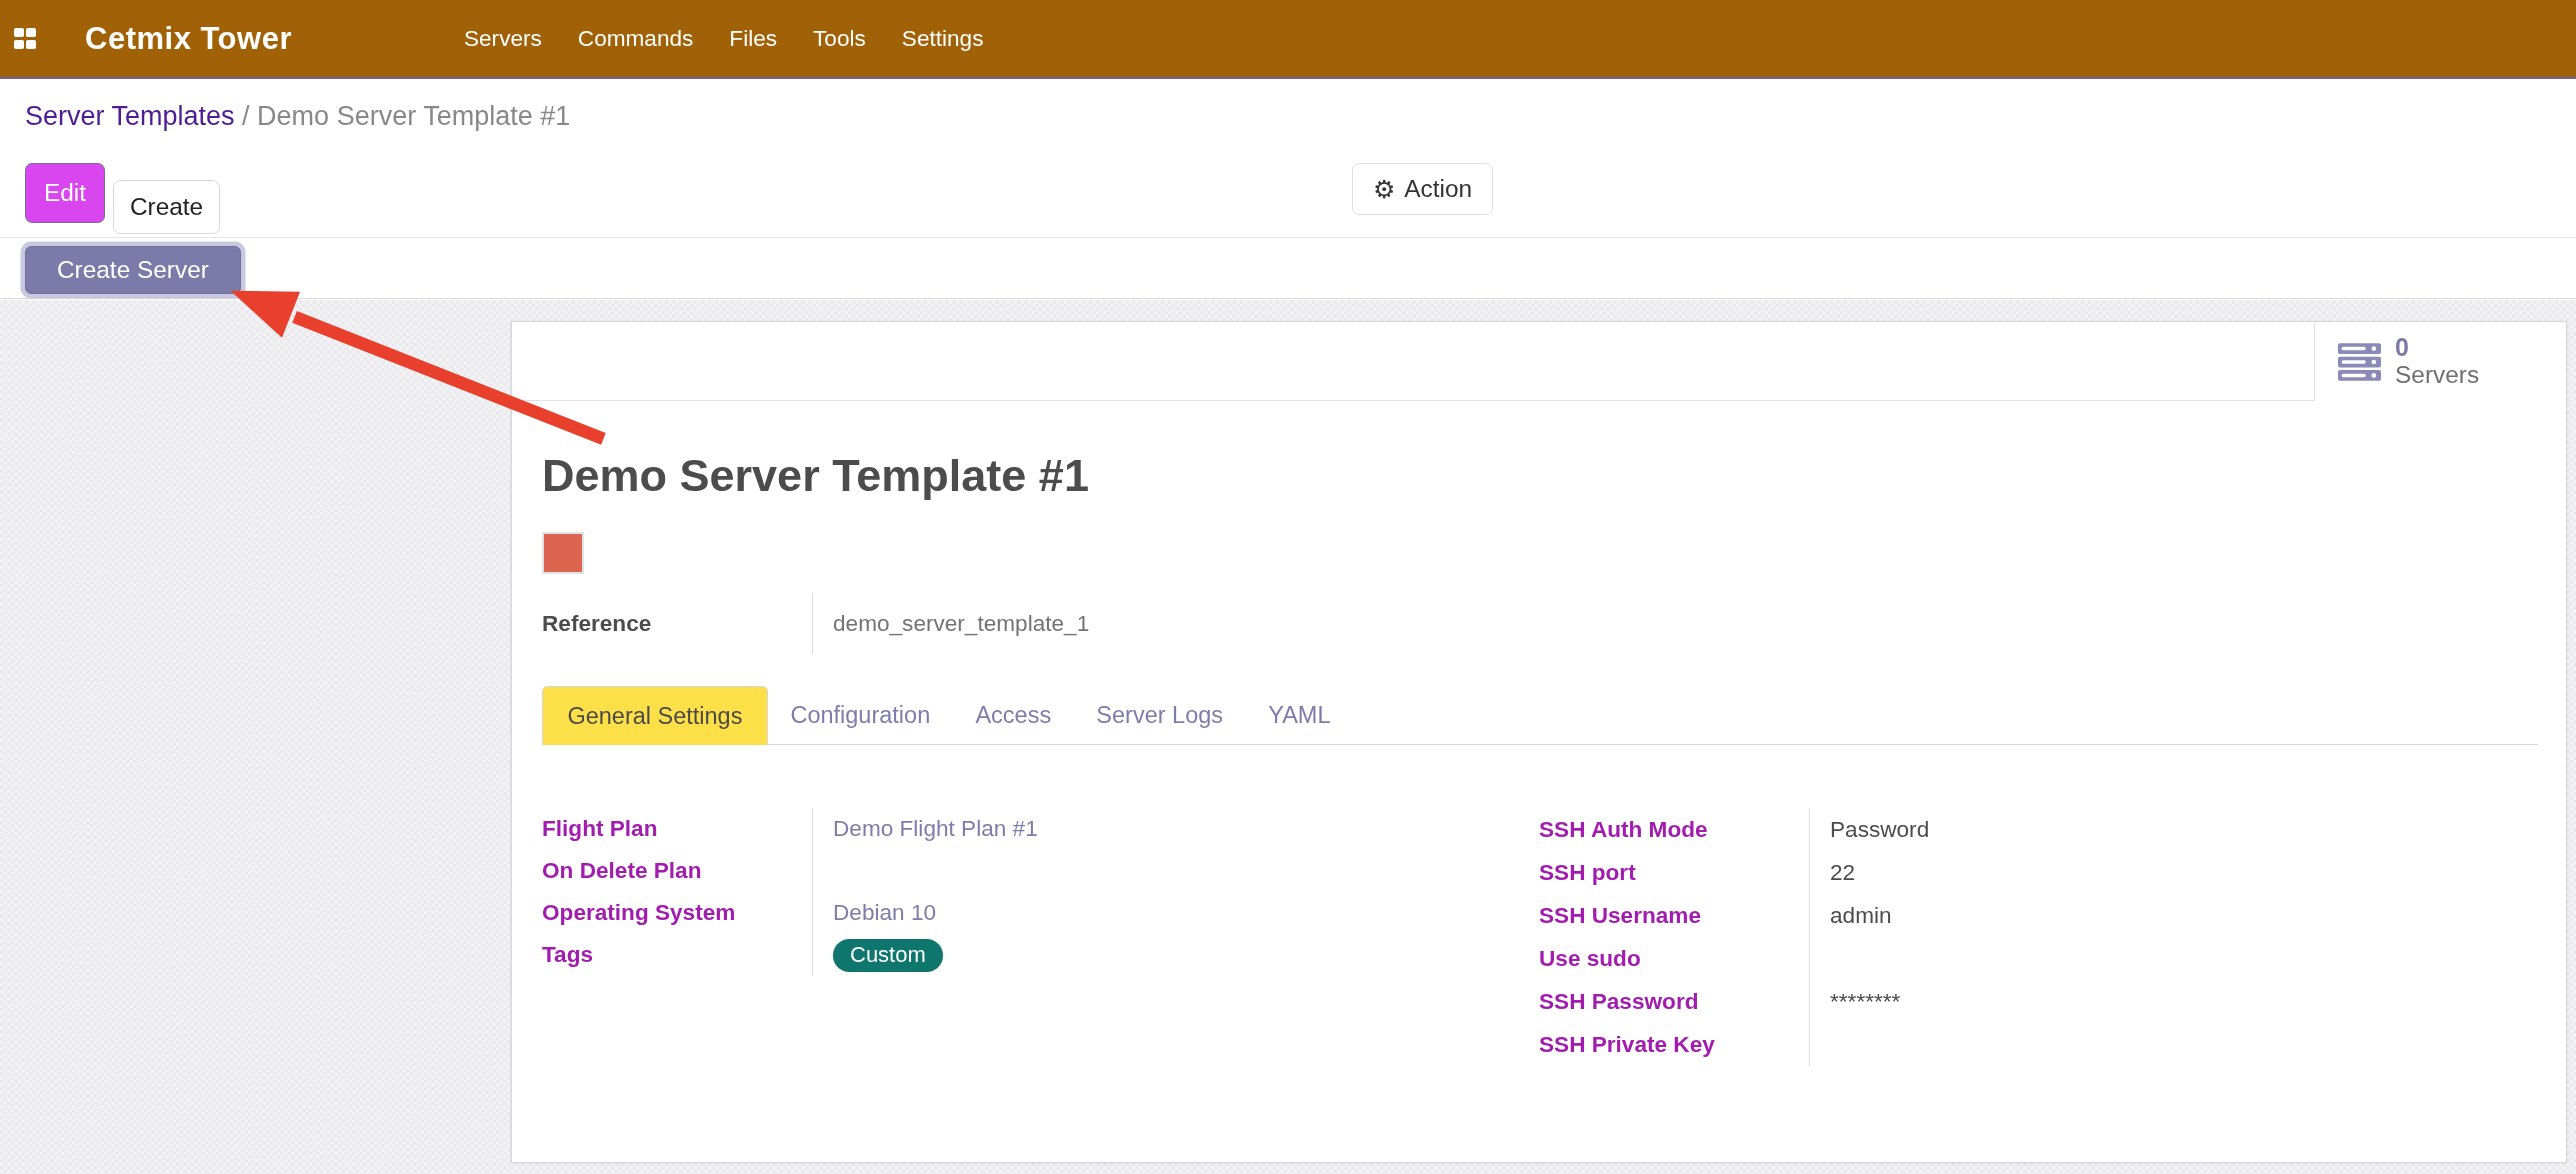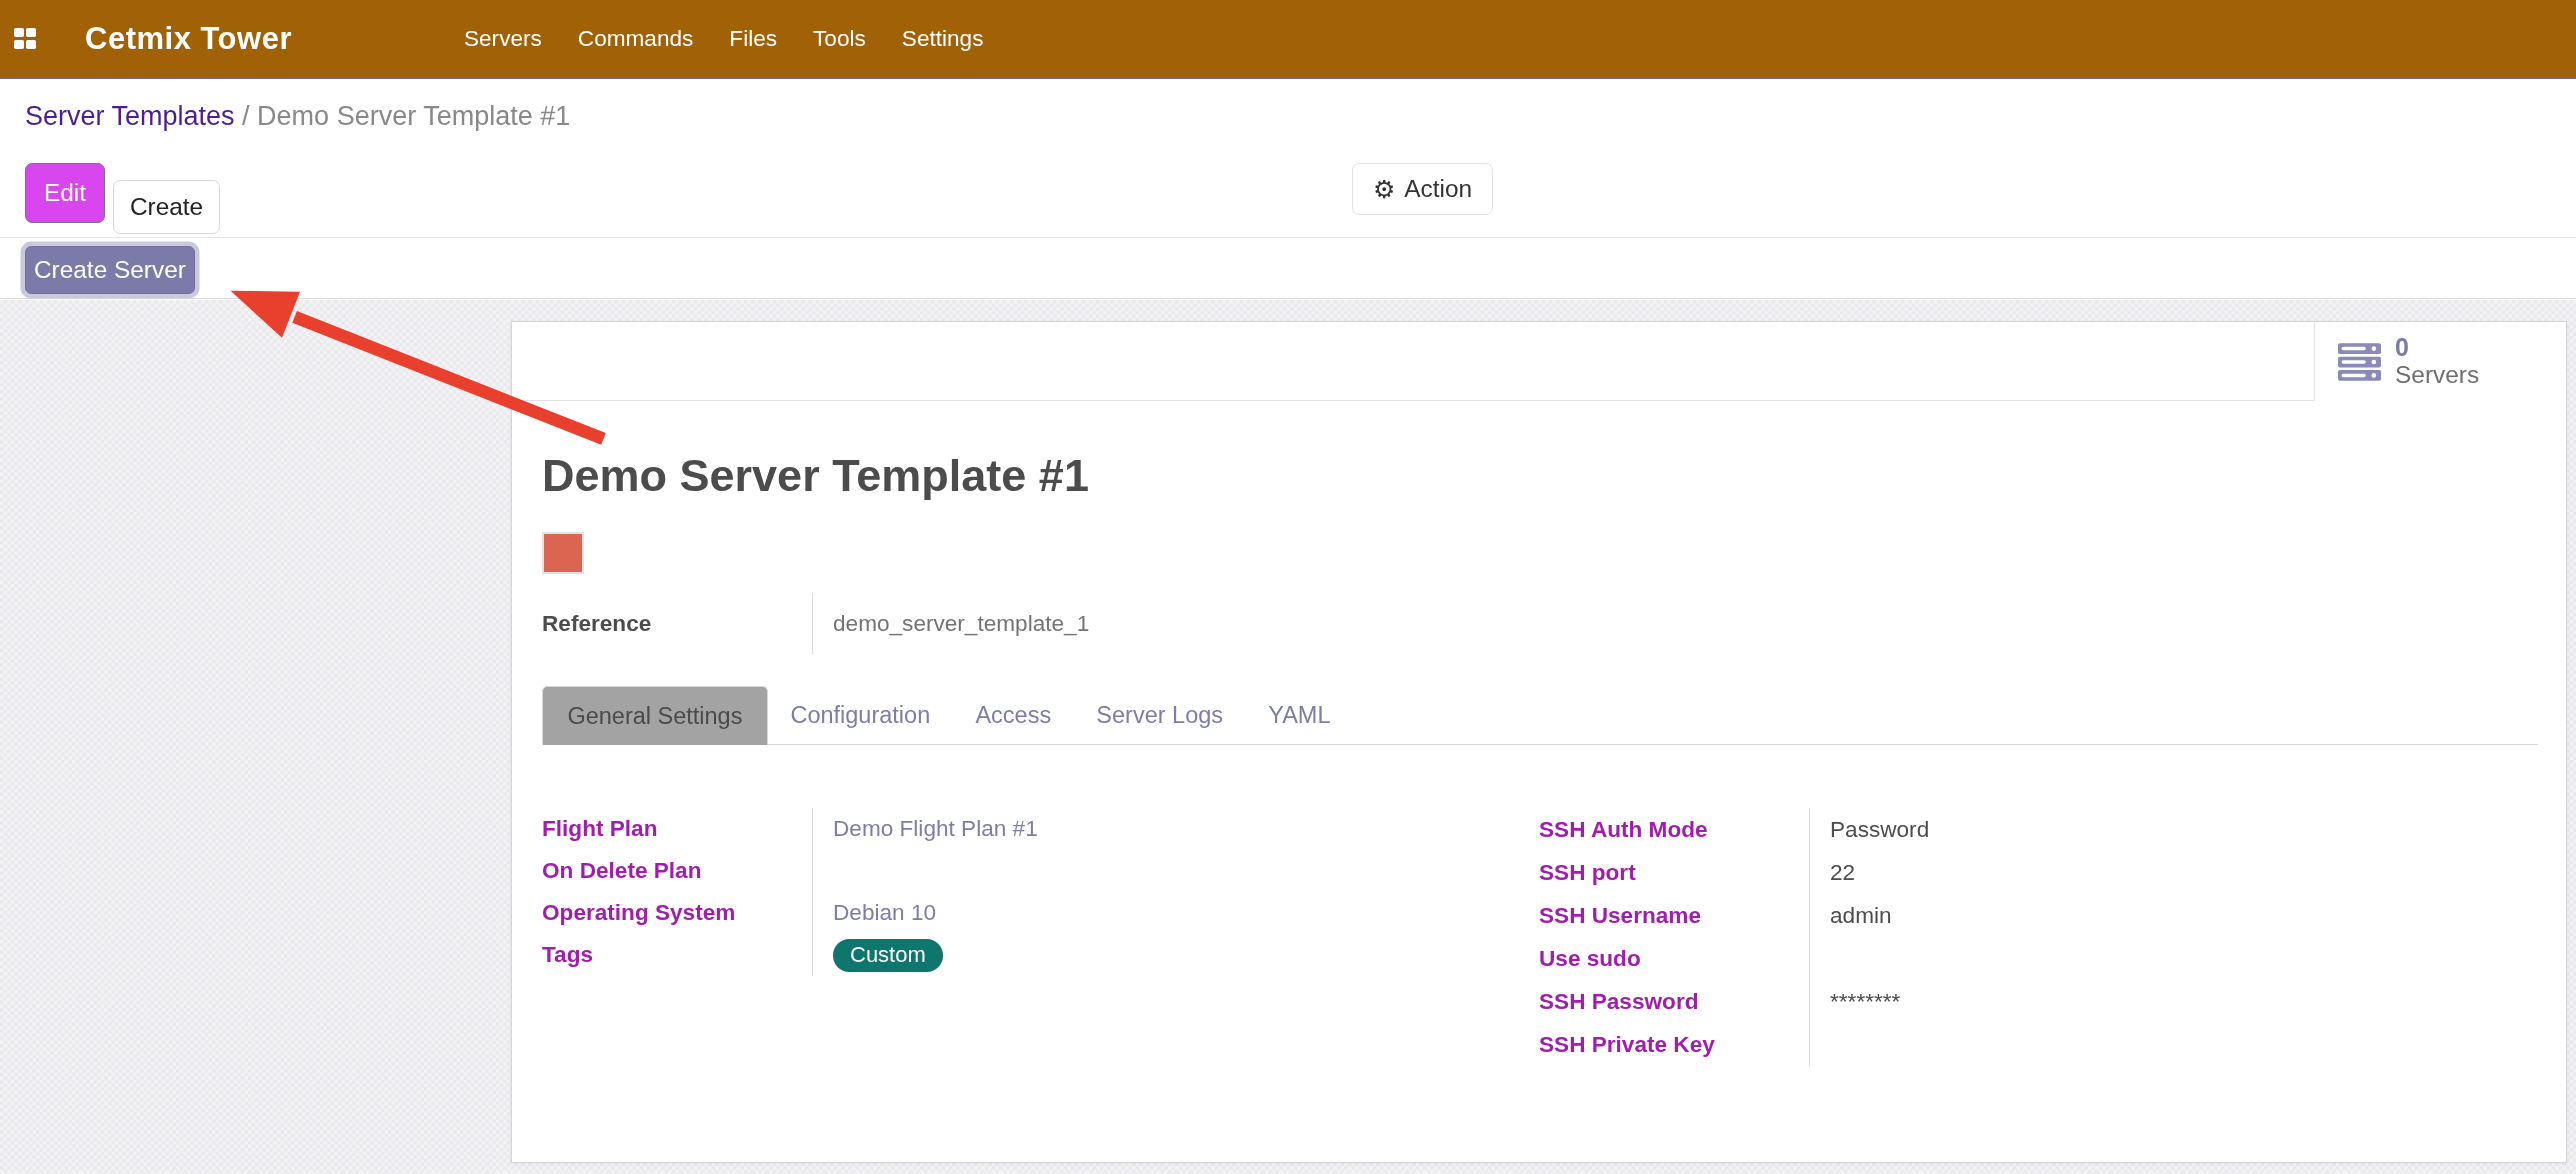--- a/index.html
+++ b/index.html
@@ -29,21 +29,21 @@
   .btn-create { position:absolute; left:113px; top:161px; width:107px; height:54px;
                 background:#fff; border-color:#d8d8d8; color:#222;margin-top:19px; }
   .btn-action { position:absolute; left:1352px; top:163px; width:141px; height:52px;
                 background:#fff; border-color:#dcdfe3; color:#333; gap:9px; }
   .gear { font-size:25px; line-height:1; }
   .cp-divider { position:absolute; left:0; top:237px; width:100%; height:0.9px; background:#e5e5e5; }
 
   
   .statusbar { position:absolute; left:0; top:238px; width:100%; height:61px;
                background:#fff; border-bottom:0.9px solid #d9d9d9; }
-  .btn-create-server { position:absolute; left:25px; top:8.1px; height:48px; padding:0 8px;
+  .btn-create-server { position:absolute; left:25px; top:8.1px; height:48px; padding:0 31px;
                background:#7b7aa9; border:0.9px solid #6f6e9d; border-radius:6.3px;
                color:#fff; font-size:24.4px; font-weight:500;
                display:inline-flex; align-items:center;
                box-shadow:0 0 0 4.5px #c9c8de; cursor:pointer; }
 
   
   .content { position:absolute; left:0; top:300px; width:100%; height:874px;
              background-color:#f3f3f5;
              background-image:
                linear-gradient(45deg,#e9e9ed 25%,transparent 25%,transparent 75%,#e9e9ed 75%),
@@ -71,21 +71,21 @@
   .ref-row { position:absolute; left:30px; top:271px; height:61px; display:flex; }
   .ref-label { width:271px; display:flex; align-items:center; font-size:22.6px;
                font-weight:bold; color:#4c4c4c; border-right:0.9px solid #ddd; }
   .ref-value { padding-left:20px; display:flex; align-items:center;
                font-size:22.6px; color:#737373; }
 
   
   .tabs { position:absolute; left:30px; top:364px; width:1996px;
           border-bottom:0.9px solid #d8d8d8; display:flex; align-items:flex-end; }
   .tab { font-size:23.5px; line-height:57px; padding:0 22.6px; color:#7d7cab; cursor:pointer; }
-  .tab.active { color:#4a4a4a; background:#a3a3a3; border:0.9px solid #d8d8d8;
+  .tab.active { color:#4a4a4a; background:#fde047; border:0.9px solid #d8d8d8;
                 border-bottom:none; border-radius:5.4px 5.4px 0 0; padding:0 24.4px;
                 margin-bottom:-0.9px; line-height:58px; }
 
   
   .group { position:absolute; top:486px; }
   .group-left  { left:30px;  width:885px; }
   .group-right { left:1027px; width:885px; }
   .frow { display:flex; }
   .group-left  .frow { height:42px; }
   .group-right .frow { height:43px; }

